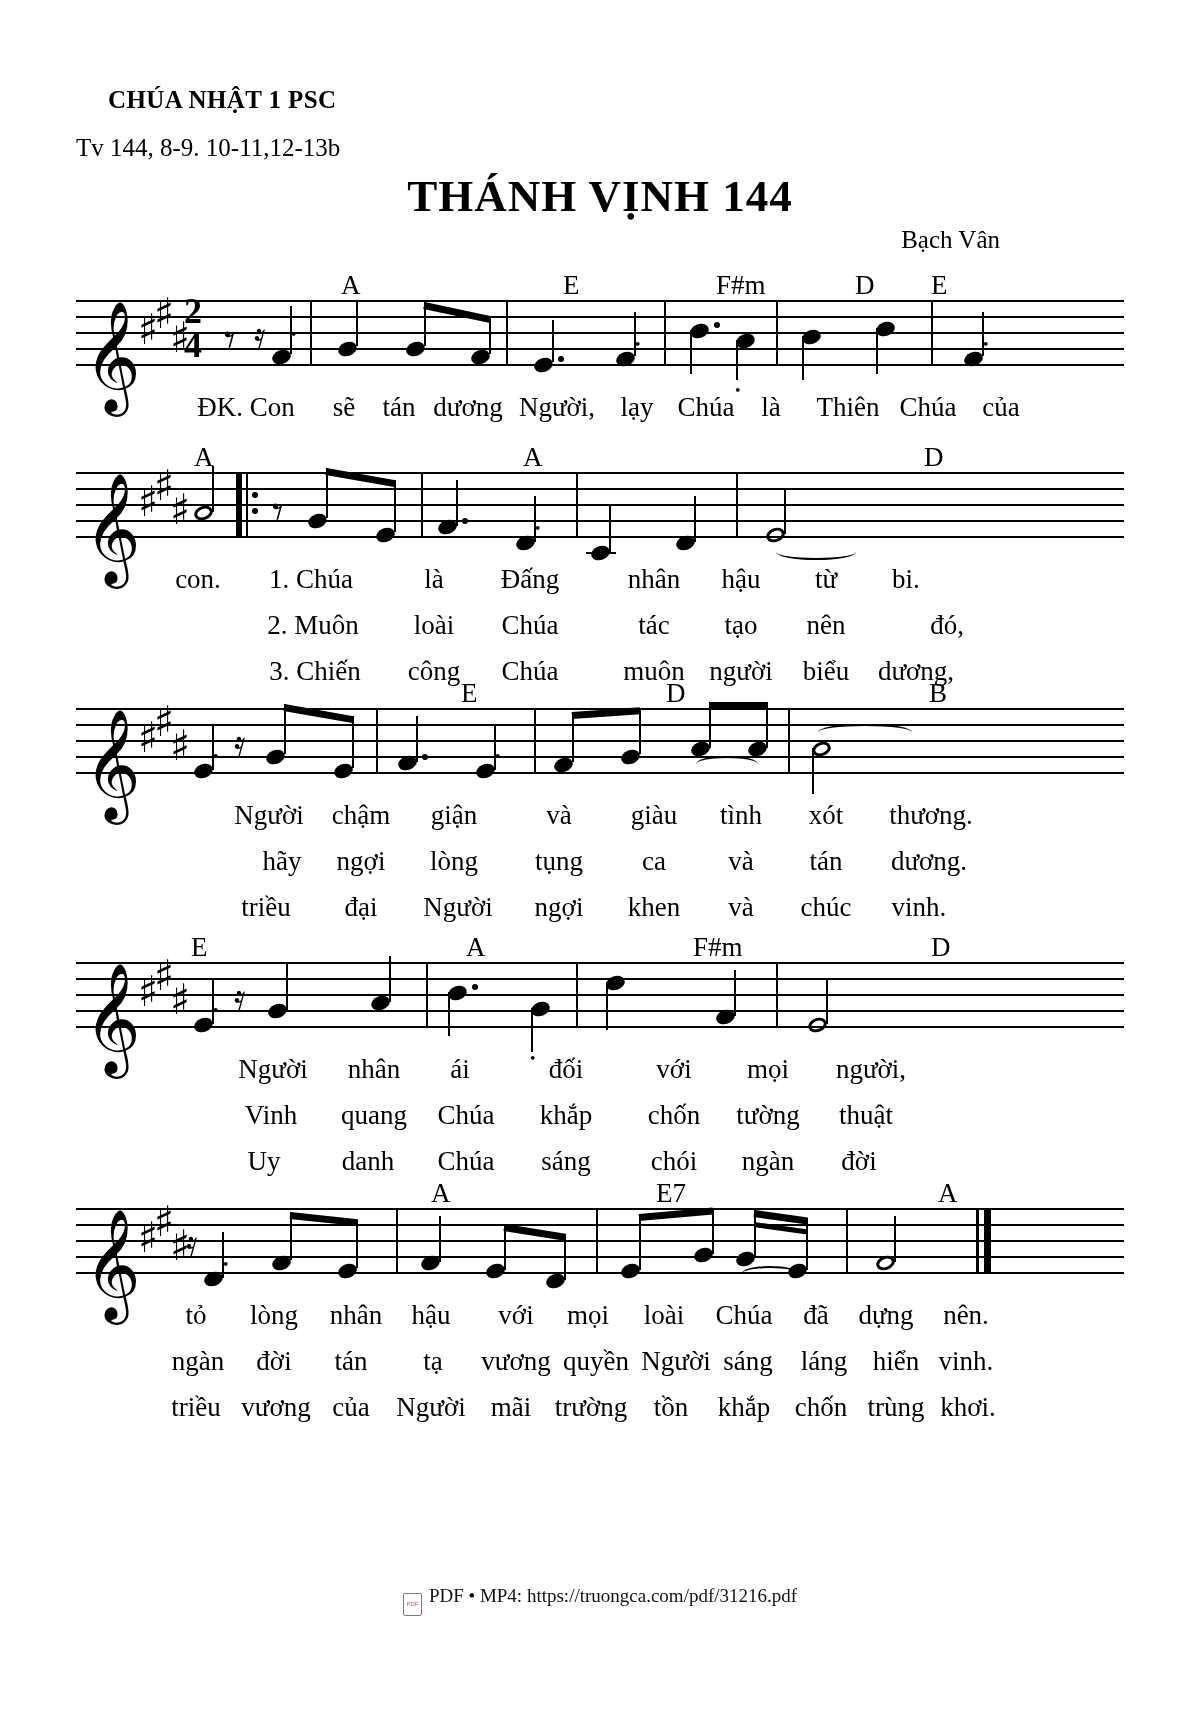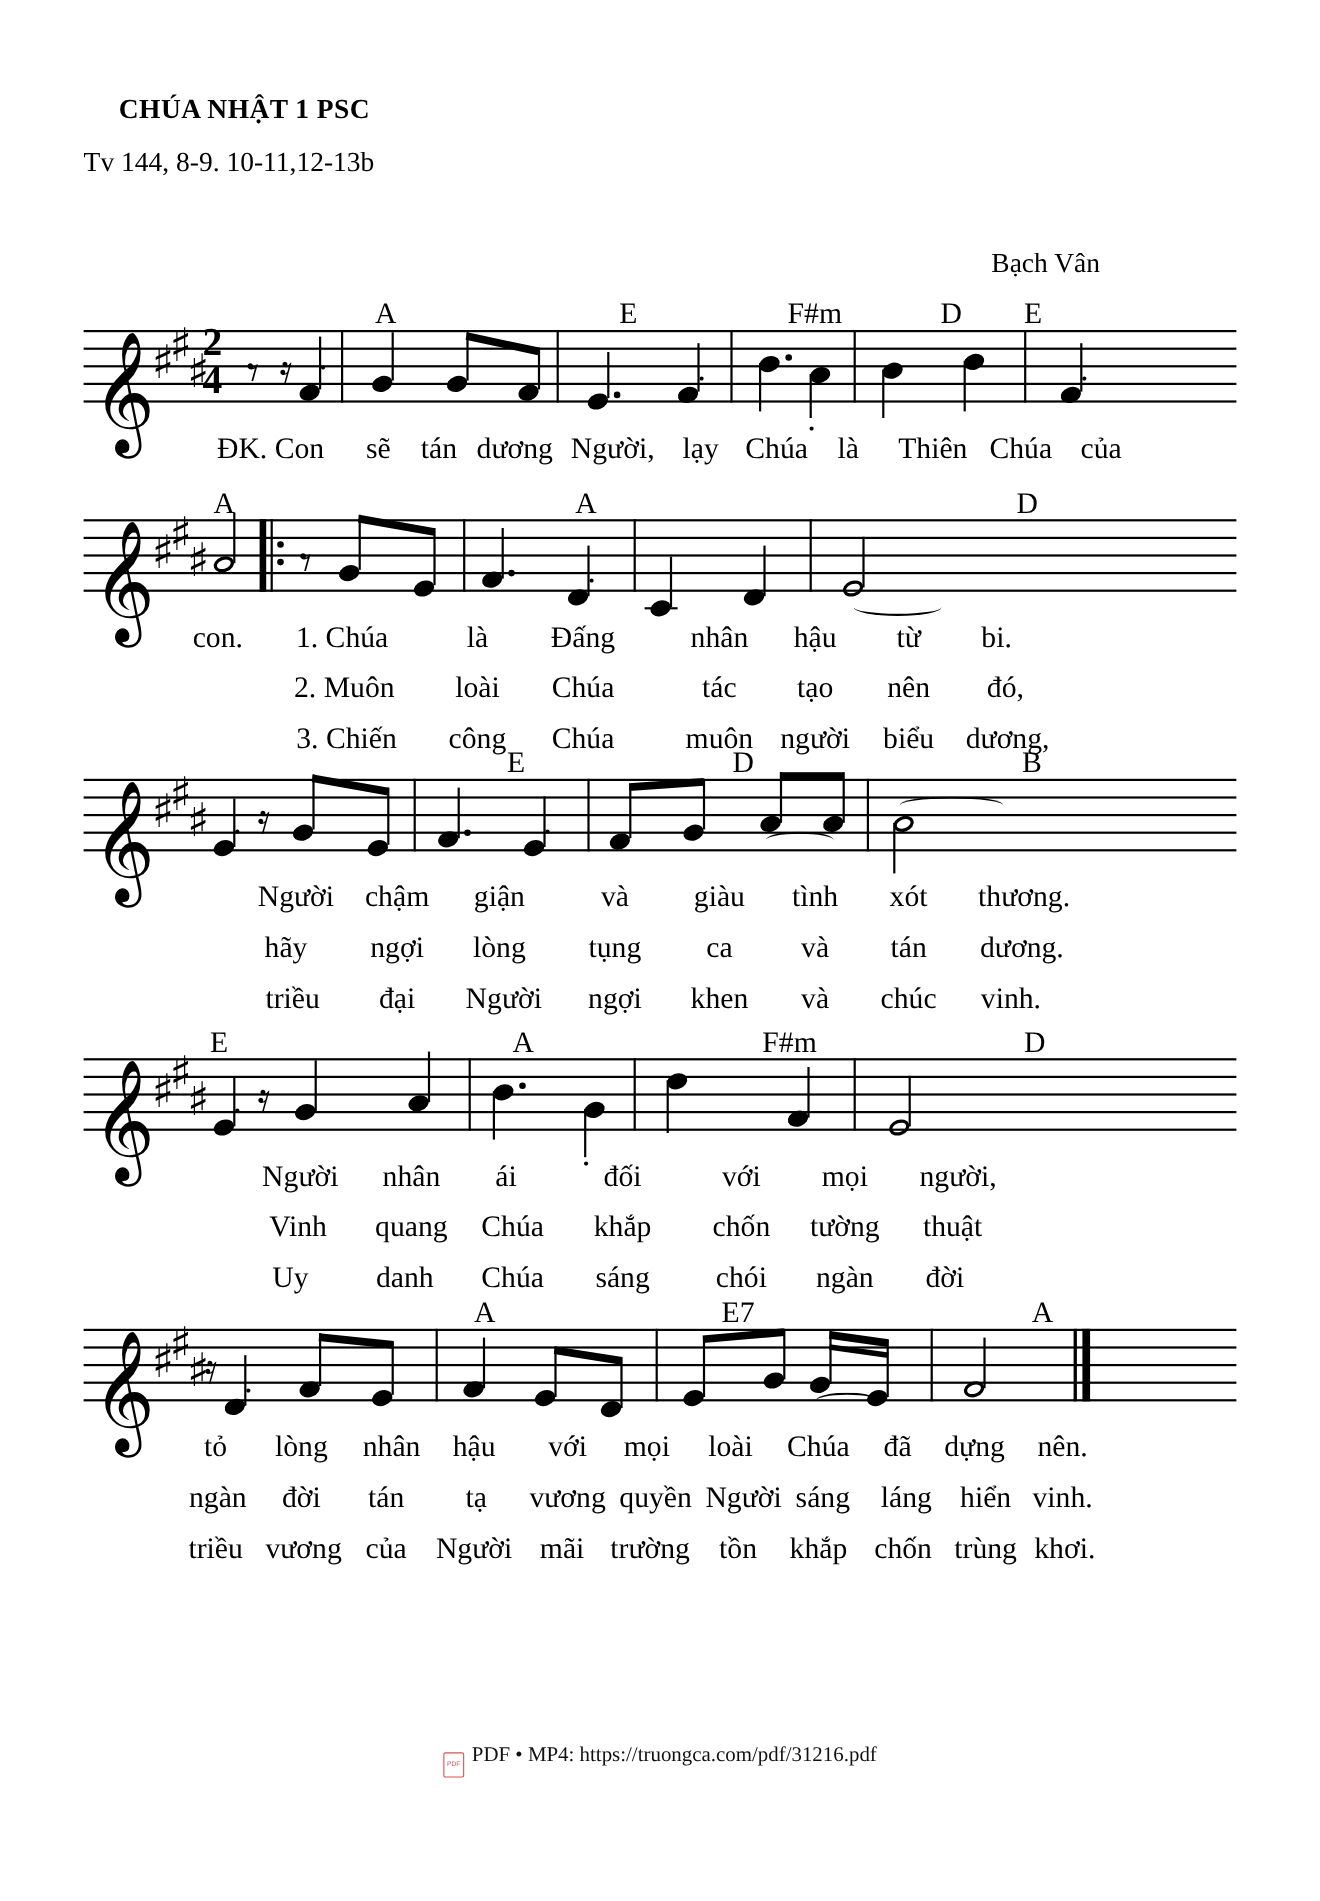--- a/index.html
+++ b/index.html
@@ -239,20 +239,21 @@
     white-space: nowrap;
   }
 </style>
 </head>
 <body>
 
 <div class="page">
 
   <div class="hdr-psc">CHÚA NHẬT 1 PSC</div>
   <div class="hdr-ref">Tv 144, 8-9. 10-11,12-13b</div>
+  <div class="title">THÁNH VỊNH 144</div>
   <div class="author">Bạch Vân</div>
 
   <div class="system" style="top:300px;">
     <div class="staff">
       <div class="line l0"></div>
         <div class="line l1"></div>
         <div class="line l2"></div>
         <div class="line l3"></div>
         <div class="line l4"></div>
 
@@ -399,21 +400,21 @@
       <span class="lyric" style="left:750px;">từ</span>
       <span class="lyric" style="left:830px;font-family:Liberation Serif, serif;">bi.</span>
     </div>
     <div class="lyric-row" style="top:138px;">
       <span class="lyric" style="left:237px;">2. Muôn</span>
       <span class="lyric" style="left:358px;">loài</span>
       <span class="lyric" style="left:454px;">Chúa</span>
       <span class="lyric" style="left:578px;">tác</span>
       <span class="lyric" style="left:665px;">tạo</span>
       <span class="lyric" style="left:750px;">nên</span>
-      <span class="lyric" style="left:838px;">đó,</span>
+      <span class="lyric" style="left:871px;">đó,</span>
     </div>
     <div class="lyric-row" style="top:184px;">
       <span class="lyric" style="left:239px;">3. Chiến</span>
       <span class="lyric" style="left:358px;">công</span>
       <span class="lyric" style="left:454px;">Chúa</span>
       <span class="lyric" style="left:578px;">muôn</span>
       <span class="lyric" style="left:665px;">người</span>
       <span class="lyric" style="left:750px;">biểu</span>
       <span class="lyric" style="left:840px;">dương,</span>
     </div>
@@ -482,21 +483,21 @@
       <span class="lyric" style="left:193px;">Người</span>
       <span class="lyric" style="left:285px;">chậm</span>
       <span class="lyric" style="left:378px;">giận</span>
       <span class="lyric" style="left:483px;">và</span>
       <span class="lyric" style="left:578px;">giàu</span>
       <span class="lyric" style="left:665px;">tình</span>
       <span class="lyric" style="left:750px;">xót</span>
       <span class="lyric" style="left:855px;">thương.</span>
     </div>
     <div class="lyric-row" style="top:138px;">
-      <span class="lyric" style="left:184px;">hãy</span>
+      <span class="lyric" style="left:206px;">hãy</span>
       <span class="lyric" style="left:285px;">ngợi</span>
       <span class="lyric" style="left:378px;">lòng</span>
       <span class="lyric" style="left:483px;">tụng</span>
       <span class="lyric" style="left:578px;">ca</span>
       <span class="lyric" style="left:665px;">và</span>
       <span class="lyric" style="left:750px;">tán</span>
       <span class="lyric" style="left:853px;">dương.</span>
     </div>
     <div class="lyric-row" style="top:184px;">
       <span class="lyric" style="left:190px;">triều</span>

